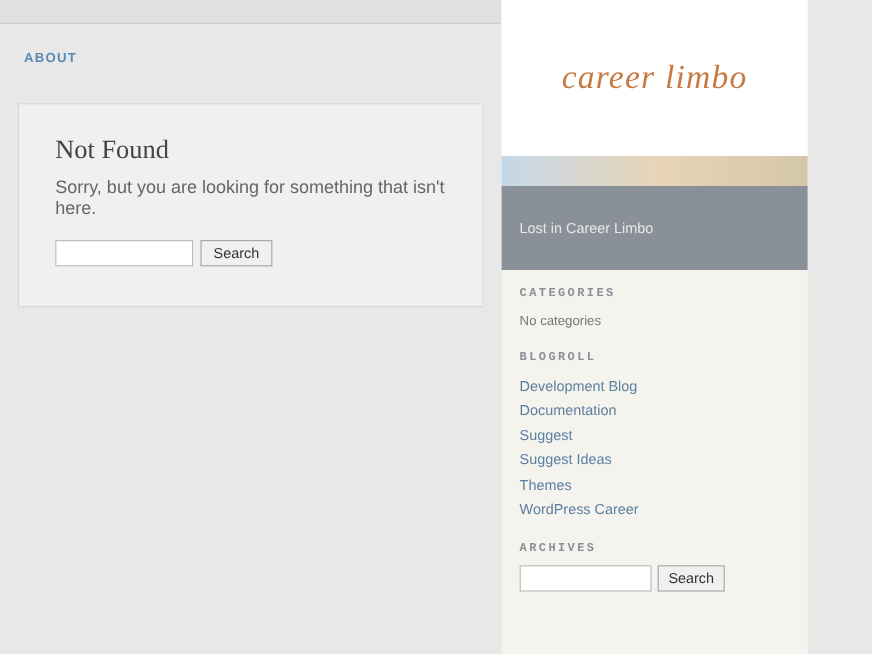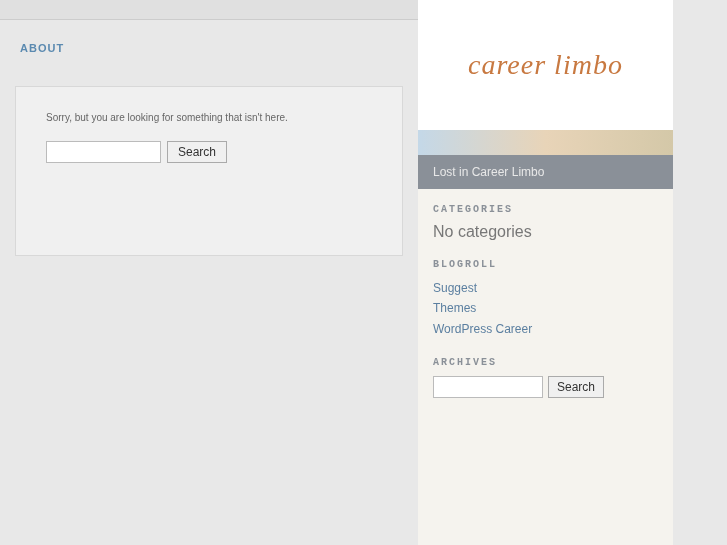--- a/index.html
+++ b/index.html
@@ -52,21 +52,21 @@
 
     .not-found-title {
       font-size: 22px;
       font-weight: normal;
       color: #444;
       margin-bottom: 10px;
       font-family: Georgia, serif;
     }
 
     .not-found-subtitle {
-      font-size: 10px;
+      font-size: 15px;
       color: #666;
       margin-bottom: 18px;
       font-family: Arial, sans-serif;
     }
 
     .search-form {
       display: flex;
       align-items: center;
       gap: 6px;
     }
@@ -118,21 +118,21 @@
     }
 
     .banner-gradient {
       width: 100%;
       height: 25px;
       background: linear-gradient(to right, #c4d8e8, #e8d4b8, #d4c8a8);
     }
 
     .tagline-bar {
       background: #8a9098;
-      padding: 10px 15px;
+      padding: 28px 15px;
       color: #e8e8e8;
       font-size: 12px;
       font-family: Arial, sans-serif;
     }
 
     .sidebar-content {
       padding: 15px 15px;
       flex: 1;
     }
 
@@ -144,21 +144,21 @@
       font-family: Liberation Mono, monospace;
       font-size: 10px;
       font-weight: bold;
       color: #8a9098;
       letter-spacing: 2px;
       text-transform: uppercase;
       margin-bottom: 8px;
     }
 
     .sidebar-text {
-      font-size: 16px;
+      font-size: 11px;
       color: #777;
       font-family: Arial, sans-serif;
     }
 
     .sidebar-link {
       display: block;
       font-size: 12px;
       color: #5b7fa0;
       text-decoration: none;
       font-family: Arial, sans-serif;
@@ -196,20 +196,21 @@
 
 <div class="page-wrapper">
 
   <div class="left-col">
     <div class="top-bar"></div>
     <div class="nav-bar">
       <a href="#">ABOUT</a>
     </div>
 
     <div class="content-area">
+      <h1 class="not-found-title">Not Found</h1>
       <p class="not-found-subtitle">Sorry, but you are looking for something that isn't here.</p>
       <form class="search-form">
         <input type="text" class="search-input" placeholder="" style="">
         <button type="submit" class="search-button">Search</button>
       </form>
     </div>
   </div>
 
   <div class="right-col">
     <div class="right-top">
@@ -223,21 +224,24 @@
     <div class="sidebar-content">
 
       <div class="sidebar-section">
         <div class="sidebar-section-title">CATEGORIES</div>
         <span class="sidebar-text">No categories</span>
       </div>
 
       <div class="sidebar-section">
         <div class="sidebar-section-title">BLOGROLL</div>
         <div id="blogroll-links">
+            <a href="#" class="sidebar-link">Development Blog</a>
+            <a href="#" class="sidebar-link">Documentation</a>
             <a href="#" class="sidebar-link">Suggest</a>
+            <a href="#" class="sidebar-link">Suggest Ideas</a>
             <a href="#" class="sidebar-link">Themes</a>
             <a href="#" class="sidebar-link">WordPress Career</a>
           </div>
       </div>
 
       <div class="sidebar-section">
         <div class="sidebar-section-title">ARCHIVES</div>
         <form class="sidebar-search-form">
           <input type="text" class="sidebar-search-input" placeholder="" style="">
           <button type="submit" class="sidebar-search-button">Search</button>

